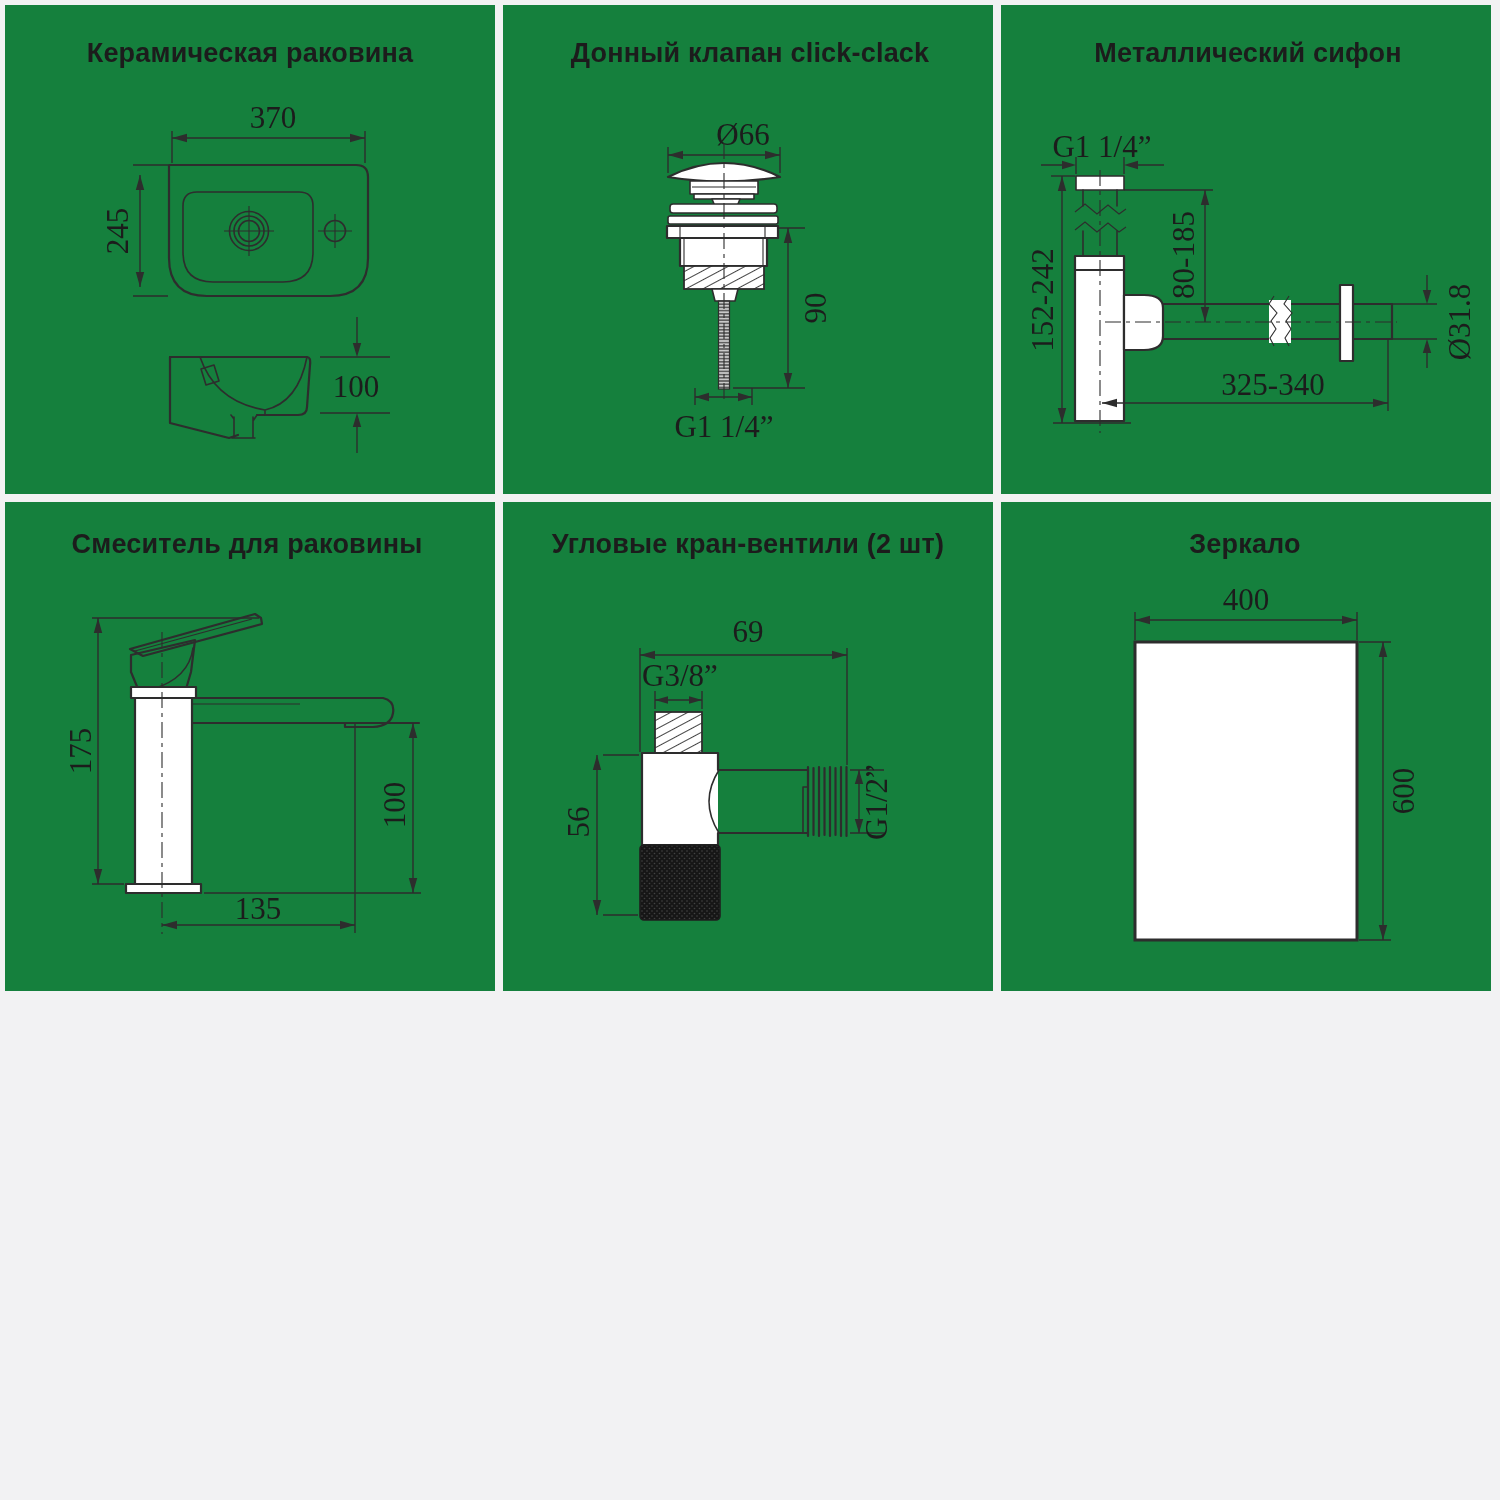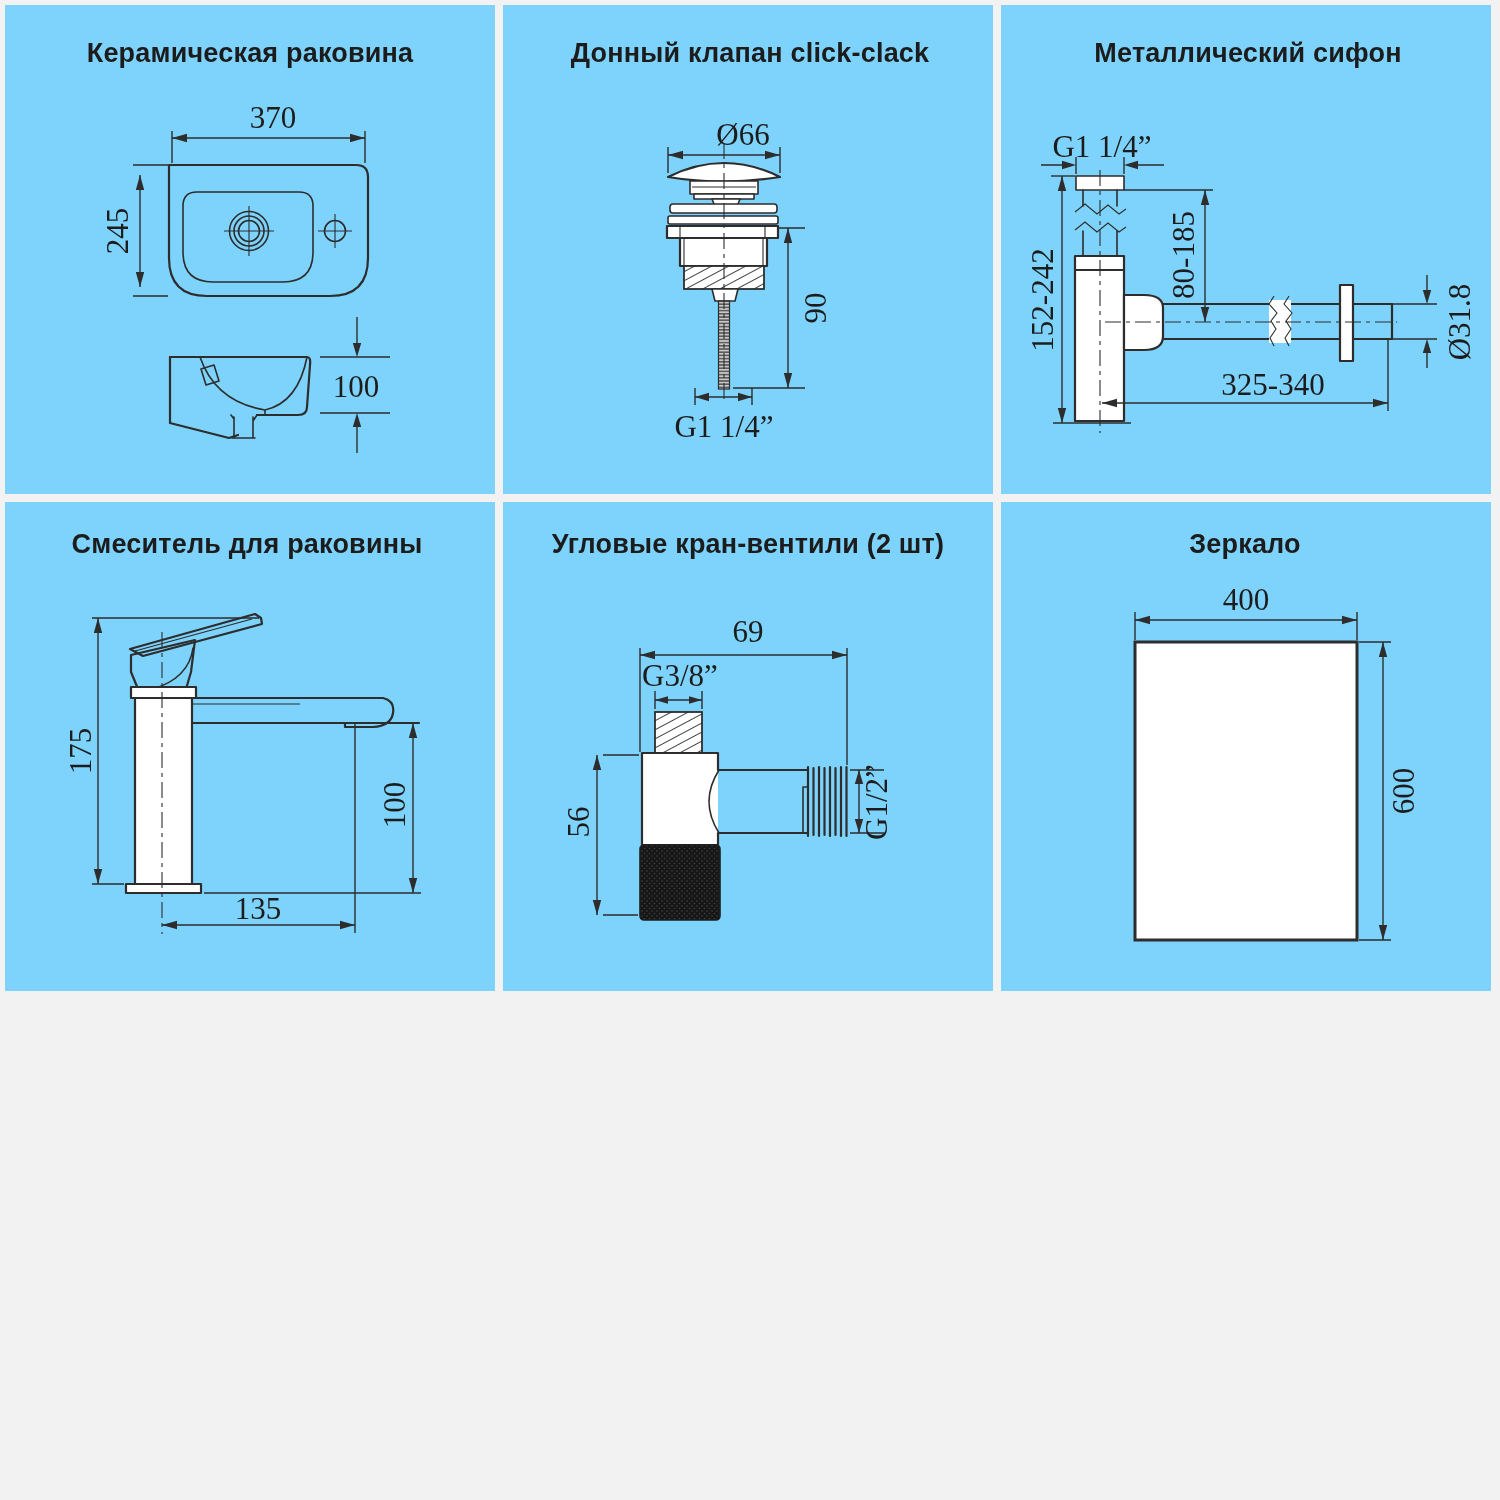--- a/index.html
+++ b/index.html
@@ -9,21 +9,21 @@
     font-family:"Liberation Sans", sans-serif;
     position:relative;
   }
   .grid {
     position:absolute; left:5px; top:5px;
     display:grid;
     grid-template-columns:repeat(3,490px);
     grid-template-rows:repeat(2,489px);
     gap:8px;
   }
-  .card { background:#7dd3fc; position:relative; overflow:hidden; }
+  .card { background:#15803d; position:relative; overflow:hidden; }
   svg { display:block; width:490px; height:489px; }
   .t { font:700 27px "Liberation Sans", sans-serif; fill:#1c1c1c; letter-spacing:.2px; }
   .d { font:31px "Liberation Serif","DejaVu Serif", serif; fill:#1c1c1c; }
   .o  { fill:none; stroke:#2d2d2d; stroke-width:2.2; stroke-linejoin:round; stroke-linecap:round; }
   .o2 { fill:none; stroke:#2d2d2d; stroke-width:1.6; stroke-linejoin:round; stroke-linecap:round; }
   .w  { fill:#ffffff; stroke:#2d2d2d; stroke-width:2.2; stroke-linejoin:round; }
   .w2 { fill:#ffffff; stroke:#2d2d2d; stroke-width:1.6; stroke-linejoin:round; }
   .L  { fill:none; stroke:#2d2d2d; stroke-width:1.4; }
   .x  { fill:none; stroke:#2d2d2d; stroke-width:1.1; }
   .c  { fill:none; stroke:#2d2d2d; stroke-width:1.1; stroke-dasharray:16 5 4 5; }

